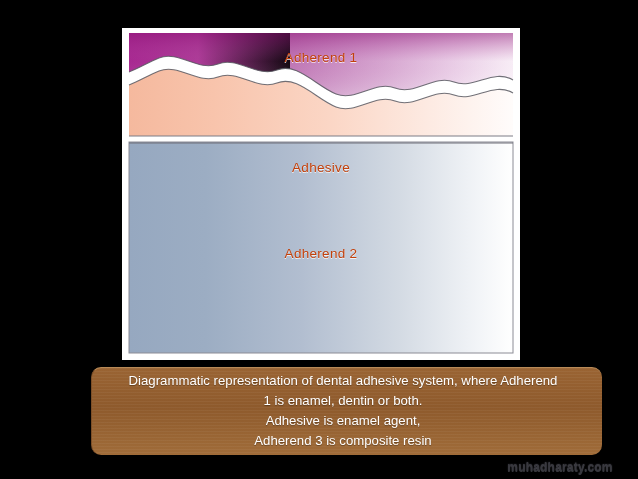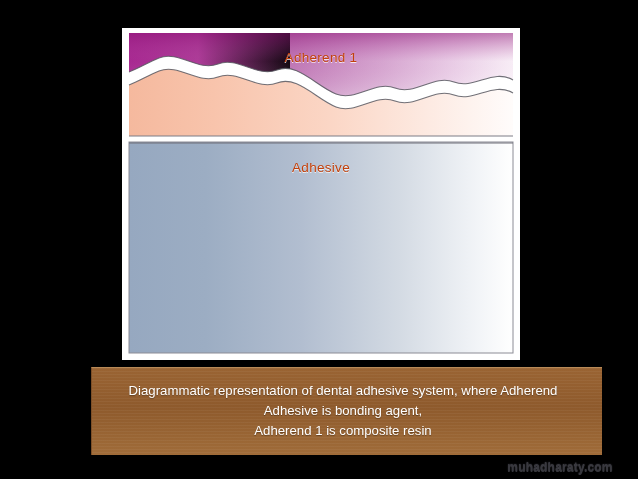--- a/index.html
+++ b/index.html
@@ -76,20 +76,21 @@
       ),
       linear-gradient(to bottom, #9a6433 0%, #8e5a2c 45%, #a06c39 100%);
     border-top: 1px solid #b98a57;
     border-left: 1px solid #7d4f27;
     box-sizing: border-box;
     display: flex;
     flex-direction: column;
     align-items: center;
     justify-content: center;
     padding: 4px 10px 6px 2px;
+    border-radius: 10px;
   }
   .caption-line {
     color: #ffffff;
     font-family: "Liberation Sans", sans-serif;
     font-size: 13.2px;
     line-height: 20px;
     text-align: center;
     white-space: nowrap;
     text-shadow: 0 1px 1px rgba(0,0,0,0.35);
   }
@@ -226,25 +227,27 @@
         <rect x="7" y="114" width="384" height="211" fill="url(#gradAdherend2)"></rect>
         <rect x="7" y="114" width="384" height="211" fill="none" stroke="#8c8c95" stroke-width="1"></rect>
         <line x1="7" y1="115" x2="391" y2="115" stroke="#6e6e78" stroke-width="1.2"></line>
       </g>
     </svg>
 
     <div class="layer-label" id="label-adherend-1">Adherend 1</div>
 
     <div class="layer-label" id="label-adhesive">Adhesive</div>
 
+    <div class="layer-label" id="label-adherend-2">Adherend 2</div>
   </div>
 
   <div id="caption-box">
     <div class="caption-line">Diagrammatic representation of dental adhesive system, where Adherend</div>
-    <div class="caption-line">Adhesive is bonding agent,</div>
-    <div class="caption-line">Adherend 1 is composite resin</div>
+    <div class="caption-line">1 is enamel, dentin or both.</div>
+    <div class="caption-line">Adhesive is enamel agent,</div>
+    <div class="caption-line">Adherend 3 is composite resin</div>
   </div>
 
   <div id="watermark-bar">
     <span id="watermark-text">muhadharaty.com</span>
   </div>
 
 </div>
 
 </body></html>

